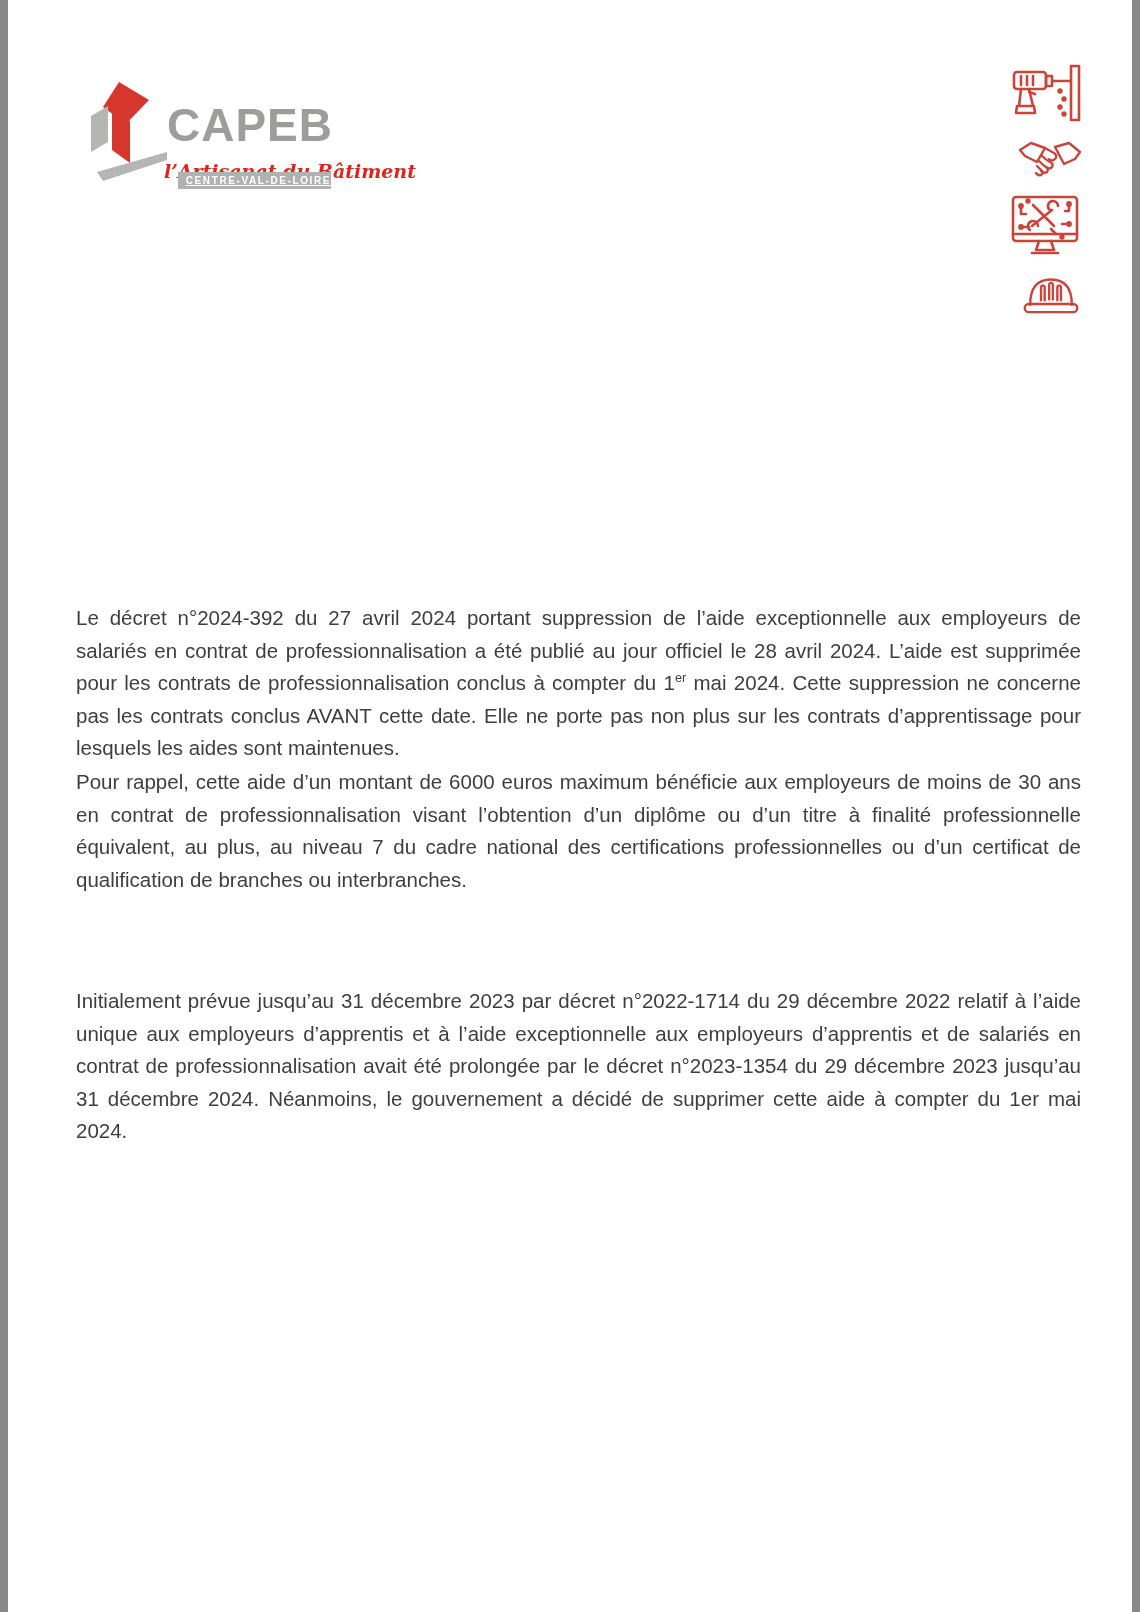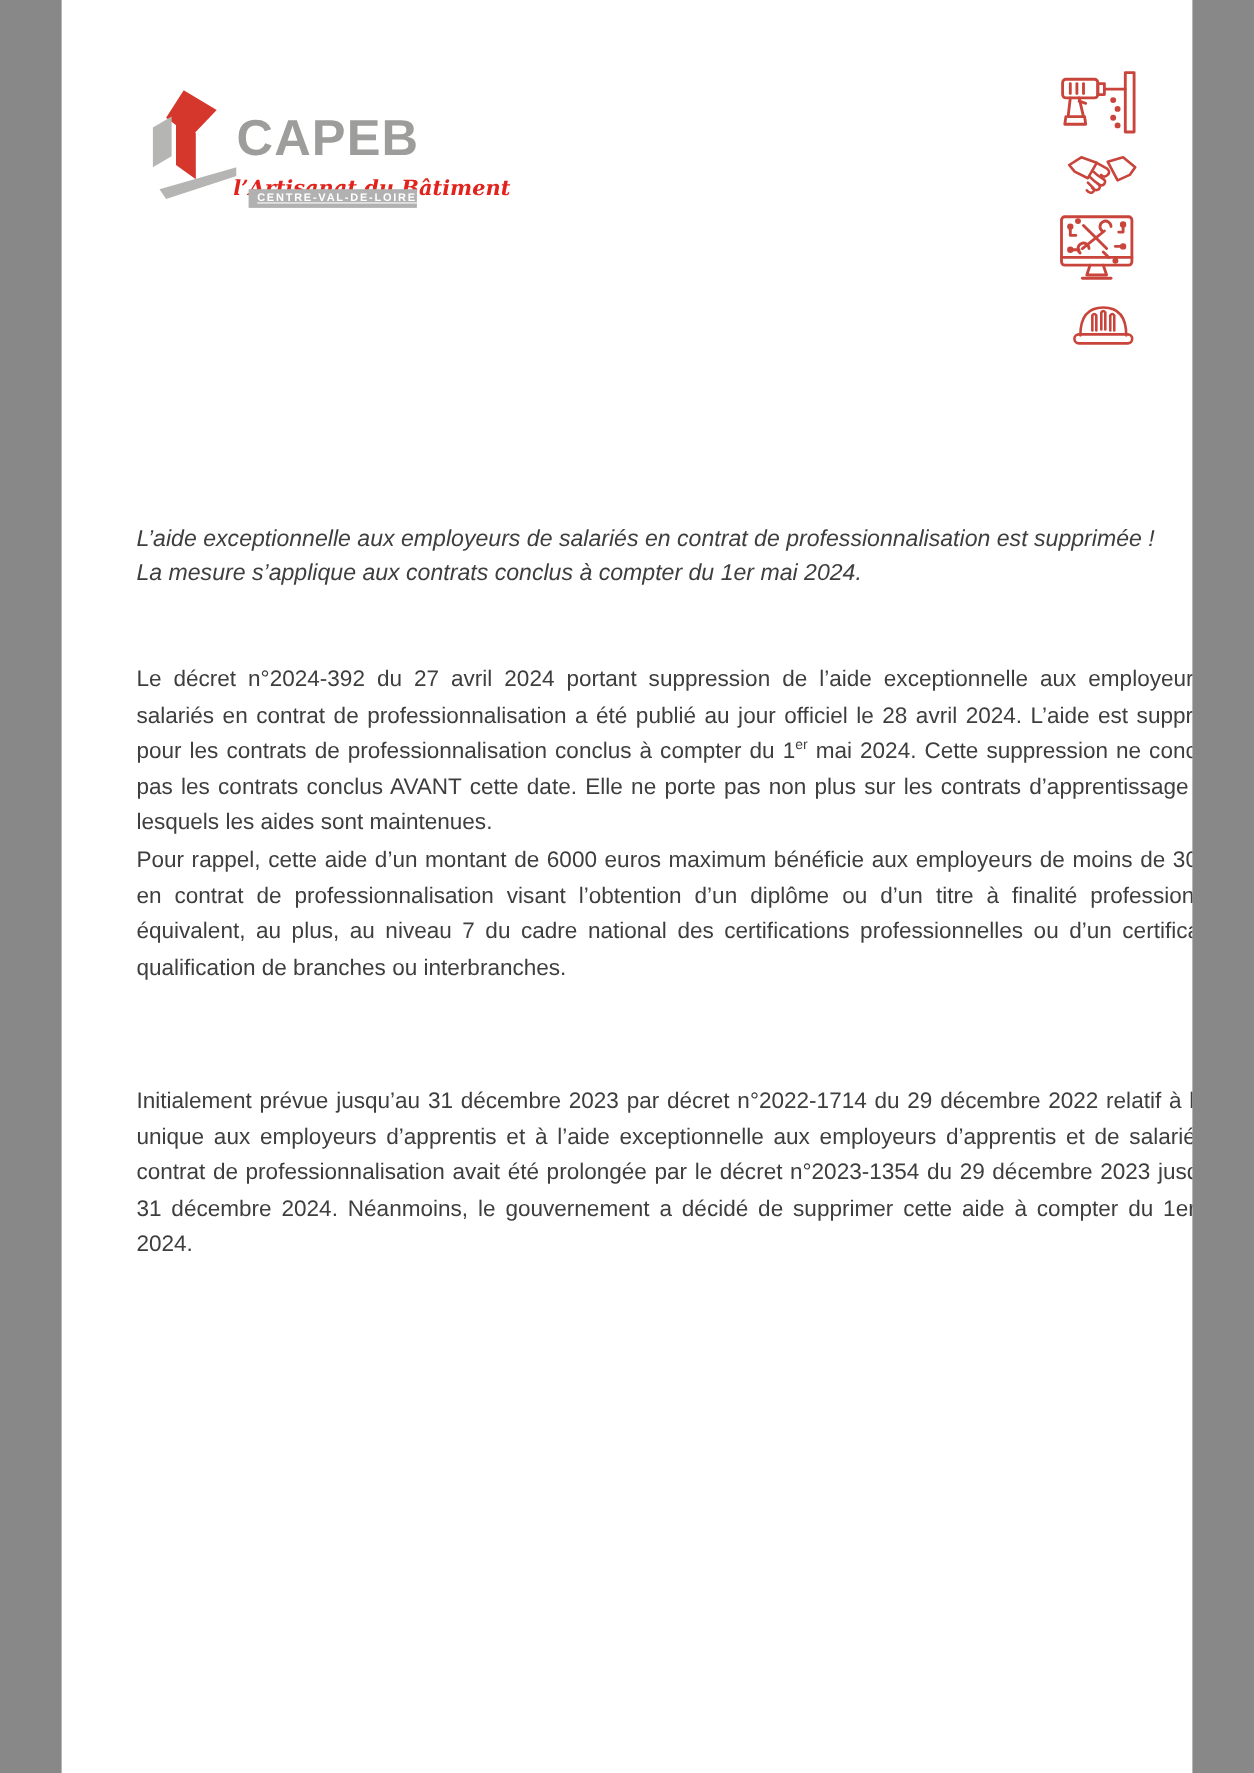--- a/index.html
+++ b/index.html
@@ -6,21 +6,21 @@
     --accent-red:#e2231d;
     --icon-red:#c9453c;
     --title-gray:#58595b;
     --body-gray:#3e3e3e;
     --logo-gray:#9d9d9c;
     --band-gray:#b1b1b1;
   }
   *{box-sizing:border-box;}
   html,body{margin:0;padding:0;background:#888;}
   .page{
-    position:relative;width:1028px;height:1612px;background:#ffffff;
+    position:relative;width:1124px;height:1612px;background:#ffffff;
     margin:0 auto;font-family:"Liberation Sans",sans-serif;overflow:hidden;
   }
 
   
   .logo{position:absolute;left:75px;top:80px;width:270px;height:115px;}
   .logo-mark{position:absolute;left:0;top:0;width:84px;height:108px;}
   .logo-brand{
     position:absolute;left:84px;top:22px;font-size:46px;font-weight:bold;
     color:var(--logo-gray);letter-spacing:1px;line-height:1;
   }
@@ -142,24 +142,20 @@
     <svg viewBox="0 0 64 48" fill="none" stroke="currentColor" stroke-width="2.6" stroke-linecap="round" stroke-linejoin="round">
       <path d="M9 36 Q9 8 32 8 Q55 8 55 36"></path>
       <rect x="3" y="35" width="58" height="9" rx="4.5"></rect>
       <path d="M21 31 V16 q2 -3 4 0 V31"></path>
       <path d="M30 30 V13 q2 -3 4 0 V30"></path>
       <path d="M39 31 V16 q2 -3 4 0 V31"></path>
     </svg>
   </div>
 
 
-  <div class="intro">
-    <div>L’aide exceptionnelle aux employeurs de salariés en contrat de professionnalisation est supprimée !</div>
-    <div>La mesure s’applique aux contrats conclus à compter du 1er mai 2024.</div>
-  </div>
 
 
   <p class="para para-1" style="margin:0;"><span>Le décret n°2024-392 du 27 avril 2024 portant suppression de l’aide exceptionnelle aux employeurs de salariés en contrat de professionnalisation a été publié au jour officiel le 28 avril 2024. L’aide est supprimée pour les contrats de professionnalisation conclus à compter du 1</span><sup>er</sup><span> mai 2024. Cette suppression ne concerne pas les contrats conclus AVANT cette date. Elle ne porte pas non plus sur les contrats d’apprentissage pour lesquels les aides sont maintenues.</span></p>
 
   <p class="para para-2" style="margin:0;">Pour rappel, cette aide d’un montant de 6000 euros maximum bénéficie aux employeurs de moins de 30 ans en contrat de professionnalisation visant l’obtention d’un diplôme ou d’un titre à finalité professionnelle équivalent, au plus, au niveau 7 du cadre national des certifications professionnelles ou d’un certificat de qualification de branches ou interbranches.</p>
 
   <p class="para para-3" style="margin:0;">Initialement prévue jusqu’au 31 décembre 2023 par décret n°2022-1714 du 29 décembre 2022 relatif à l’aide unique aux employeurs d’apprentis et à l’aide exceptionnelle aux employeurs d’apprentis et de salariés en contrat de professionnalisation avait été prolongée par le décret n°2023-1354 du 29 décembre 2023 jusqu’au 31 décembre 2024. Néanmoins, le gouvernement a décidé de supprimer cette aide à compter du 1er mai 2024.</p>
 
 </div>
 

